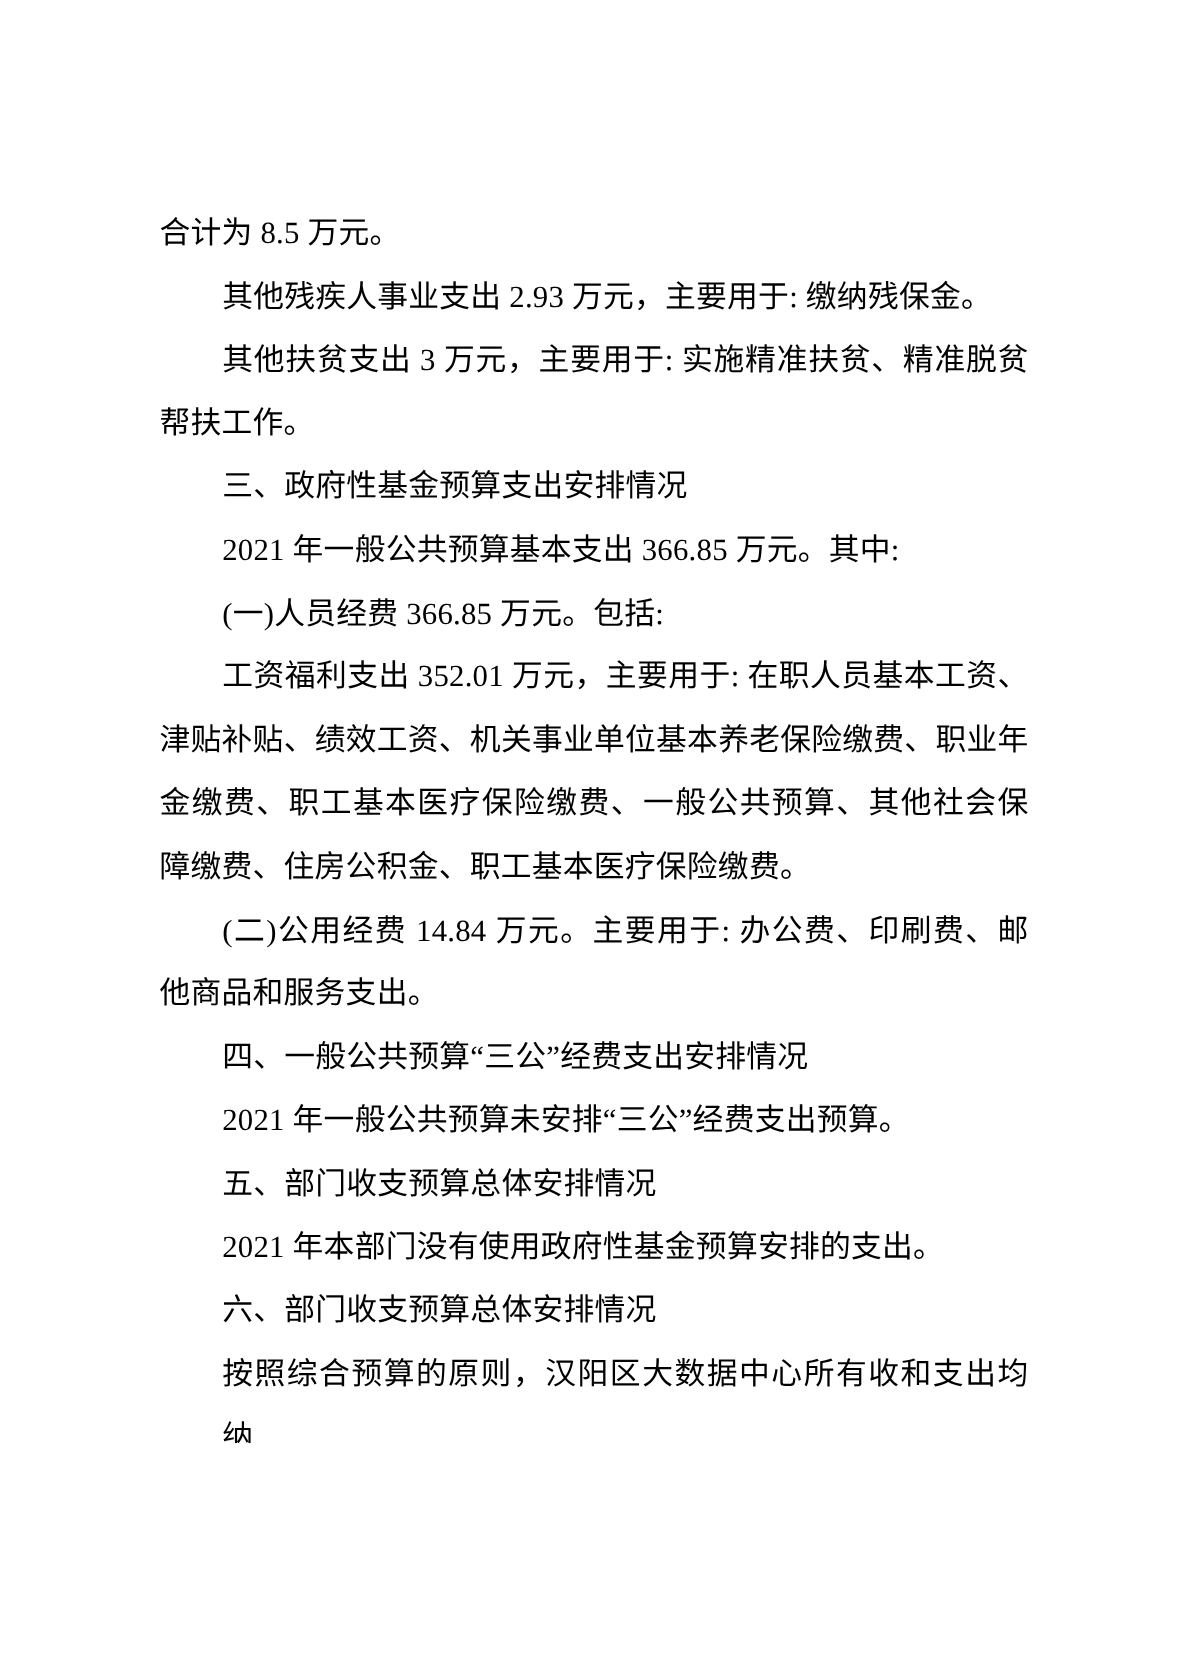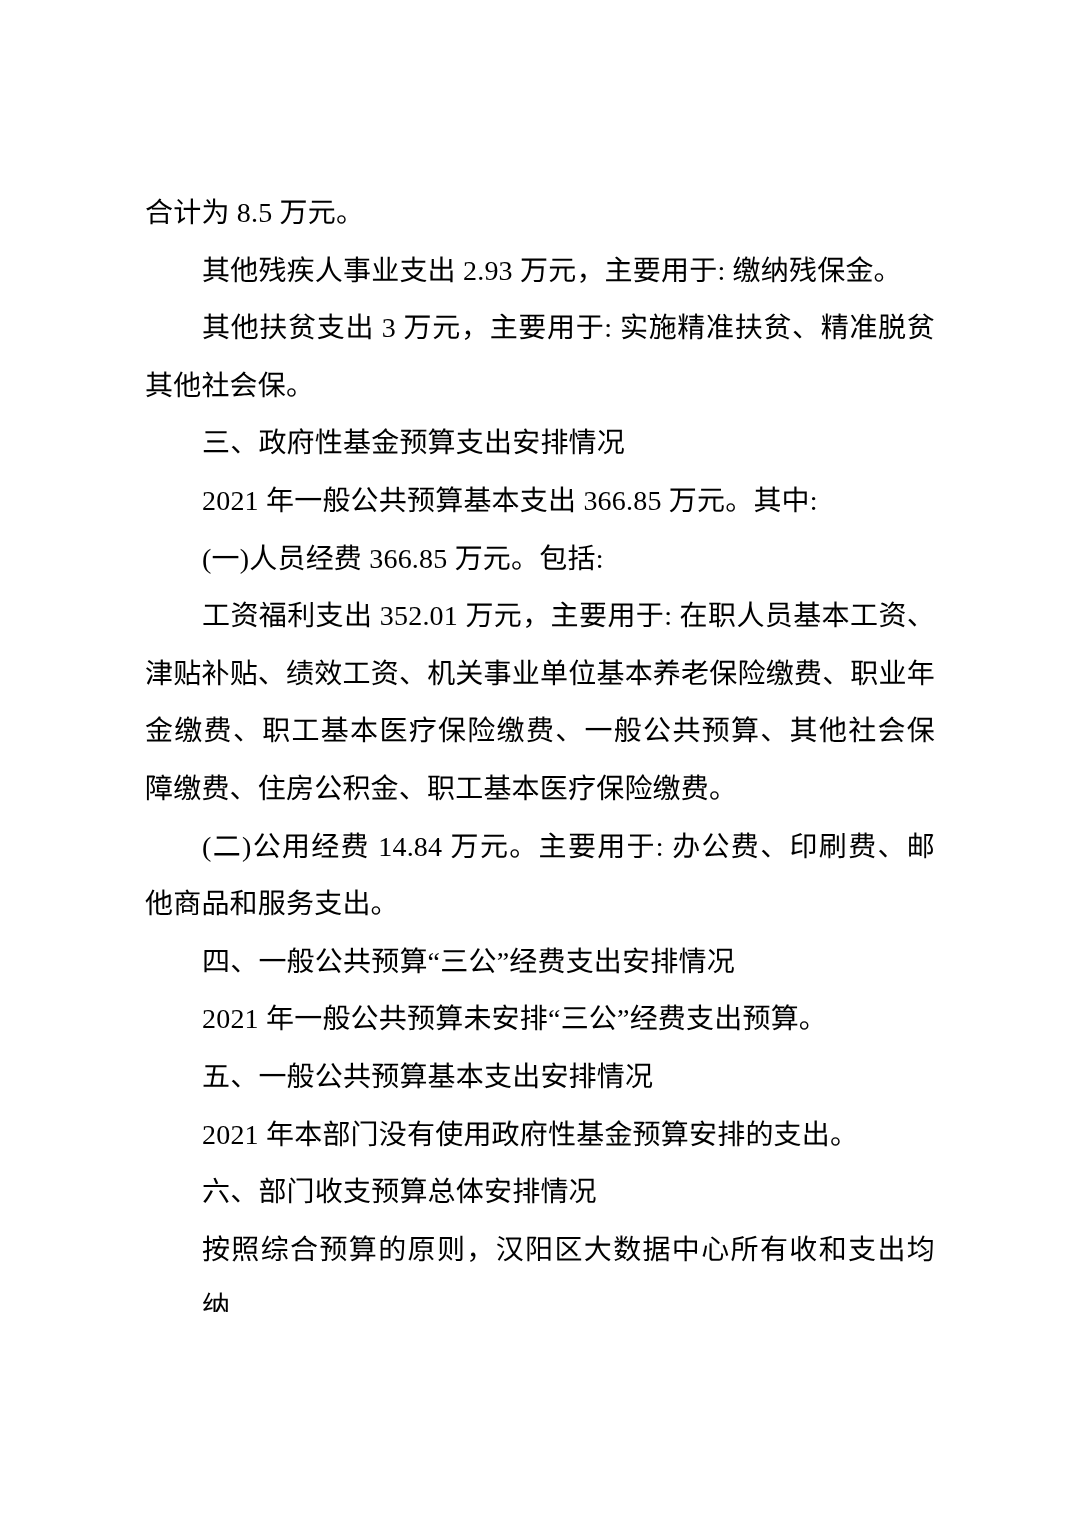--- a/index.html
+++ b/index.html
@@ -50,31 +50,31 @@
   }
 </style>
 </head>
 <body>
 
 <div class="page">
   <div class="content" id="lines-container">
       <div class="line">合计为 8.5 万元。</div>
       <div class="line indent">其他残疾人事业支出 2.93 万元，主要用于: 缴纳残保金。</div>
       <div class="line indent justify">其他扶贫支出 3 万元，主要用于: 实施精准扶贫、精准脱贫</div>
-      <div class="line">其他社会保。</div>
+      <div class="line">帮扶工作。</div>
       <div class="line indent">三、政府性基金预算支出安排情况</div>
       <div class="line indent">2021 年一般公共预算基本支出 366.85 万元。其中:</div>
       <div class="line indent">(一)人员经费 366.85 万元。包括:</div>
       <div class="line indent justify">工资福利支出 352.01 万元，主要用于: 在职人员基本工资、</div>
       <div class="line justify">津贴补贴、绩效工资、机关事业单位基本养老保险缴费、职业年</div>
       <div class="line justify">金缴费、职工基本医疗保险缴费、一般公共预算、其他社会保</div>
       <div class="line">障缴费、住房公积金、职工基本医疗保险缴费。</div>
       <div class="line indent justify">(二)公用经费 14.84 万元。主要用于: 办公费、印刷费、邮</div>
       <div class="line">他商品和服务支出。</div>
       <div class="line indent">四、一般公共预算“三公”经费支出安排情况</div>
       <div class="line indent">2021 年一般公共预算未安排“三公”经费支出预算。</div>
-      <div class="line indent">五、一般公共预算基本支出安排情况</div>
+      <div class="line indent">五、部门收支预算总体安排情况</div>
       <div class="line indent">2021 年本部门没有使用政府性基金预算安排的支出。</div>
       <div class="line indent">六、部门收支预算总体安排情况</div>
       <div class="line indent justify">按照综合预算的原则，汉阳区大数据中心所有收和支出均纳</div>
     </div>
   <div class="footer">－ 32 －</div>
 </div>
 
 </body></html>

